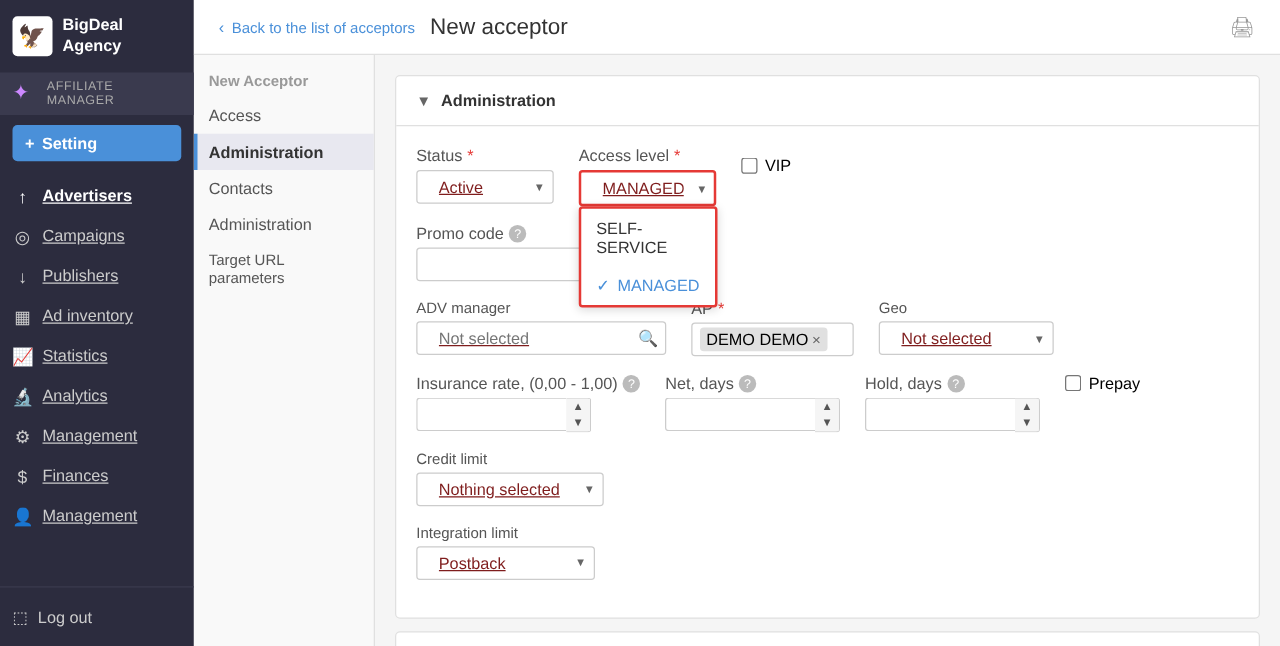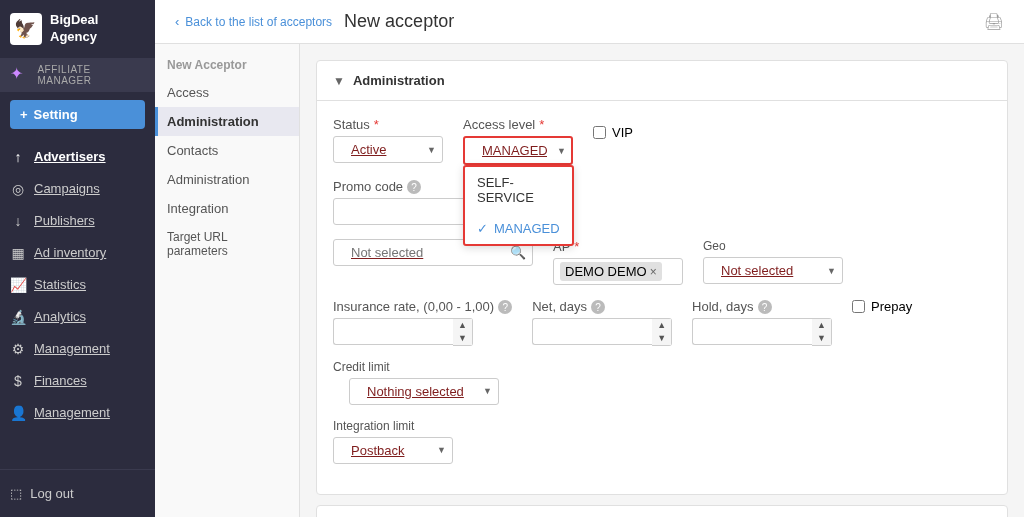--- a/index.html
+++ b/index.html
@@ -139,21 +139,21 @@
     
     .spinner-wrap { display: flex; align-items: center; }
     .spinner-wrap input { width: 70px; border-right: none; border-radius: 3px 0 0 3px; }
     .spinner-btns { display: flex; flex-direction: column; border: 1px solid #ccc; border-radius: 0 3px 3px 0; border-left: none; }
     .spinner-btn { padding: 1px 5px; cursor: pointer; background: #f5f5f5; font-size: 9px; border: none; line-height: 1.2; color: #555; }
 
     
     .prepay-row { display: flex; align-items: center; gap: 6px; }
 
     
-    .nothing-select { min-width: 150px; margin-left: 16px; }
+    .nothing-select { min-width: 150px; }
 
     
     .access-dropdown-container { position: relative; }
     .access-dropdown-menu {
       position: absolute; top: 100%; left: 0; z-index: 100;
       background: #fff; border: 2px solid #e53935; border-radius: 3px;
       min-width: 100px; box-shadow: 0 2px 8px rgba(0,0,0,0.15);
     }
     .access-dropdown-item {
       padding: 8px 12px; cursor: pointer; font-size: 13px; color: #333;
@@ -248,21 +248,20 @@
   </div>
 
   <div class="content-area">
 
     <div class="sub-nav">
       <div class="sub-nav-header">New Acceptor</div>
       <div class="sub-nav-item">Access</div>
       <div class="sub-nav-item active">Administration</div>
       <div class="sub-nav-item">Contacts</div>
       <div class="sub-nav-item">Administration</div>
-      <div class="sub-nav-item">Integration</div>
       <div class="sub-nav-item" style="font-size:12px;">Target URL parameters</div>
     </div>
 
     <div class="form-area">
 
       <div class="section-card">
         <div class="section-header">
           <span class="chevron">▼</span>
           <span>Administration</span>
         </div>
@@ -318,20 +317,21 @@
                 <span>Promo code</span>
                 <span class="info-icon">?</span>
               </div>
               <input type="text" class="form-input" style="width: 200px;">
             </div>
           </div>
 
           <div class="form-row">
 
             <div class="form-group">
+              <div class="form-label">ADV manager</div>
               <div class="search-input-wrap">
                 <input type="text" class="form-input" style="width: 200px;" placeholder="Not selected">
                 <button class="search-icon-btn">🔍</button>
               </div>
             </div>
 
             <div class="form-group">
               <div class="form-label">
                 <span>AP</span>
                 <span class="required">*</span>
@@ -414,21 +414,21 @@
                   <option>Nothing selected</option>
                 </select>
               </div>
             </div>
           </div>
 
           <div class="form-row">
             <div class="form-group">
               <div class="form-label">Integration limit</div>
               <div class="select-wrapper">
-                <select class="form-select" style="width:120px;">
+                <select class="form-select" style="width:143px;">
                   <option>Postback</option>
                 </select>
               </div>
             </div>
           </div>
 
         </div>
       </div>
 
       <div class="section-card">

